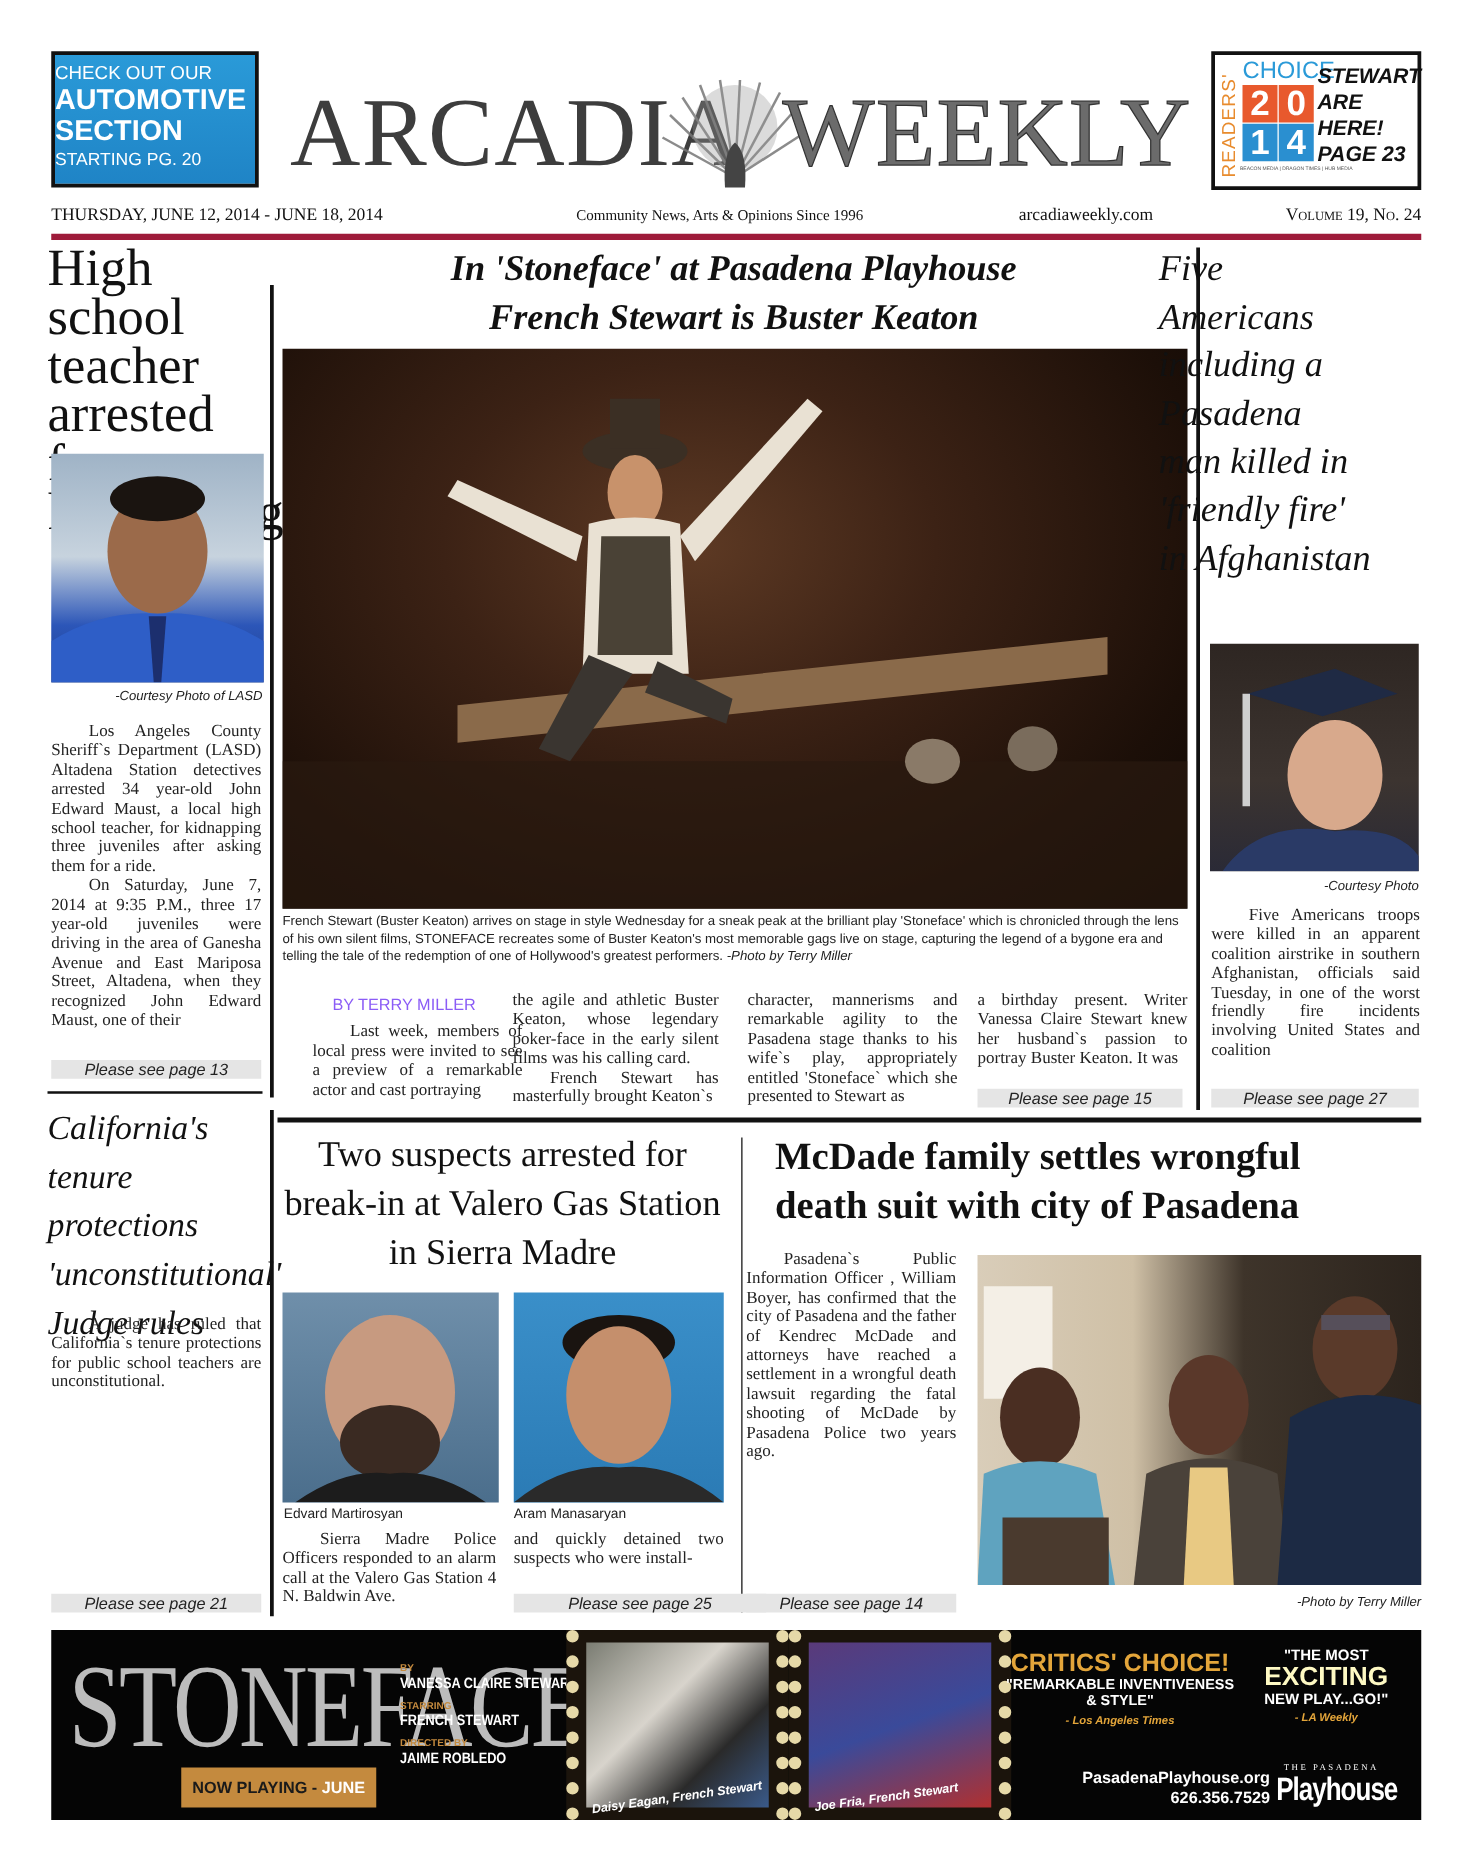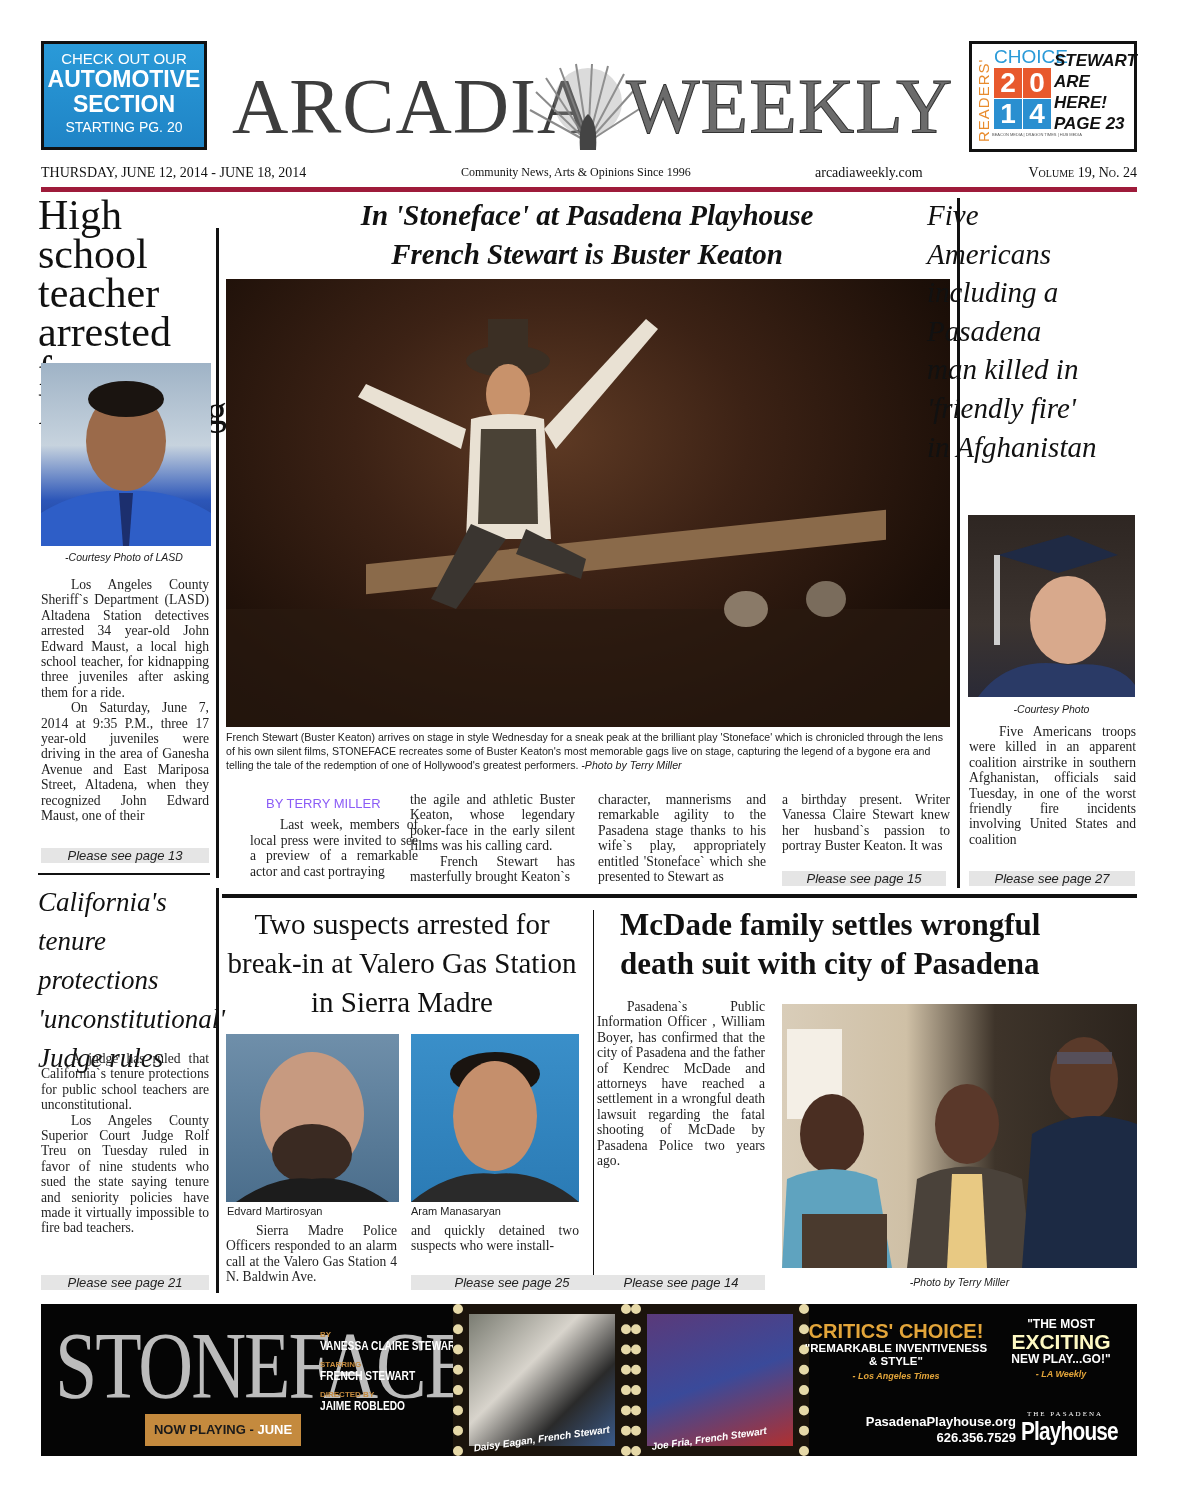--- a/index.html
+++ b/index.html
@@ -1,21 +1,21 @@
 <!DOCTYPE html>
 <html><head>
 <meta charset="utf-8">
 <style>
   * { box-sizing: border-box; margin: 0; padding: 0; }
   html, body { width: 1177px; height: 1498px; background: #ffffff; overflow: hidden; }
   body { position: relative; font-family: "Liberation Serif", serif; color: #111; }
   .abs { position: absolute; }
 
   
-  .auto-box { left: 41px; top: 41px; width: 166px; height: 109px; background: linear-gradient(180deg,#2a9ad8,#1f84c6); border: 3px solid #111; color: #fff; text-align: center; font-family: "Liberation Sans", sans-serif; }
+  .auto-box { left: 41px; top: 41px; width: 166px; height: 109px; background: linear-gradient(180deg,#2a9ad8,#1f84c6); border: 3px solid #111; color: #fff; font-family: "Liberation Sans", sans-serif; }
   .auto-box .l1 { font-size: 15px; margin-top: 6px; letter-spacing: 0; }
   .auto-box .l2 { font-size: 23px; font-weight: bold; line-height: 25px; }
   .auto-box .l3 { font-size: 14px; margin-top: 2px; }
 
   .logo { left: 228px; top: 56px; width: 720px; height: 100px; }
   .logo-word { position: absolute; top: 0; font-family: "Liberation Serif", serif; color: #4a4a4a; font-size: 78px; letter-spacing: 1px; line-height: 100px; }
   .logo-word.arcadia { left: 4px; color: #3d3d3d; }
   .logo-word.weekly { left: 398px; color: #6b6b6b; -webkit-text-stroke: 1px #333; }
   .peacock { position: absolute; left: 300px; top: 6px; width: 120px; height: 90px; }
 
@@ -37,21 +37,21 @@
   .dl-vol { right: 0; font-size: 14px; font-variant: small-caps; }
   .rule-red { left: 41px; top: 187px; width: 1096px; height: 5px; background: #9e1b3a; }
 
   
   .vdiv { background: #111; width: 3px; }
 
   
   .left-col { left: 38px; width: 172px; }
   .hl-big { font-family: "Liberation Serif", serif; font-size: 42px; line-height: 39px; color: #111; }
   .photo { background: #333; overflow: hidden; }
-  .credit { font-family: "Liberation Sans", sans-serif; font-style: italic; font-size: 10.5px; text-align: center; color: #222; }
+  .credit { font-family: "Liberation Sans", sans-serif; font-style: italic; font-size: 10.5px; text-align: right; color: #222; }
   .body-text { font-family: "Liberation Serif", serif; font-size: 13.6px; line-height: 15.4px; text-align: justify; color: #222; }
   .body-text p { text-indent: 30px; }
   .see-page { background: #e5e5e5; font-family: "Liberation Sans", sans-serif; font-style: italic; font-size: 13px; color: #222; text-align: center; height: 15px; line-height: 15px; }
 
   .hl-italic { font-family: "Liberation Serif", serif; font-style: italic; font-size: 27px; line-height: 39px; color: #111; }
 
   
   .lead-hl { left: 222px; top: 196px; width: 730px; text-align: center; font-family: "Liberation Serif", serif; font-weight: bold; font-style: italic; font-size: 29px; line-height: 39px; color: #111; }
   .lead-photo { left: 226px; top: 279px; width: 724px; height: 448px; background: radial-gradient(ellipse at 45% 35%, #5e3a24 0%, #3c2215 35%, #1c0f08 75%, #0d0704 100%); }
   .lead-caption { left: 226px; top: 730px; width: 724px; font-family: "Liberation Sans", sans-serif; font-size: 10.6px; line-height: 14px; color: #222; }
@@ -174,21 +174,20 @@
   <p>Los Angeles County Sheriff`s Department (LASD) Altadena Station detectives arrested 34 year-old John Edward Maust, a local high school teacher, for kidnapping three juveniles after asking them for a ride.</p>
   <p>On Saturday, June 7, 2014 at 9:35 P.M., three 17 year-old juveniles were driving in the area of Ganesha Avenue and East Mariposa Street, Altadena, when they recognized John Edward Maust, one of their</p>
 </div>
 <div class="abs see-page" style="left:41px;top:848px;width:168px;">Please see page 13</div>
 
 <div class="abs left-col" style="top:883px;">
   <div class="hl-italic">California's tenure protections 'unconstitutional' Judge rules</div>
 </div>
 <div class="abs body-text" style="left:41px;top:1051px;width:168px;">
   <p>A judge has ruled that California`s tenure protections for public school teachers are unconstitutional.</p>
-  <p>Los Angeles County Superior Court Judge Rolf Treu on Tuesday ruled in favor of nine students who sued the state saying tenure and seniority policies have made it virtually impossible to fire bad teachers.</p>
 </div>
 <div class="abs see-page" style="left:41px;top:1275px;width:168px;">Please see page 21</div>
 
 <div class="abs lead-hl">
   <div>In  'Stoneface' at Pasadena Playhouse</div>
   <div>French Stewart is Buster Keaton</div>
 </div>
 <div class="abs lead-photo">
   <svg width="724" height="448">
     <rect x="0" y="330" width="724" height="118" fill="#2a1a10" opacity="0.7"></rect>

